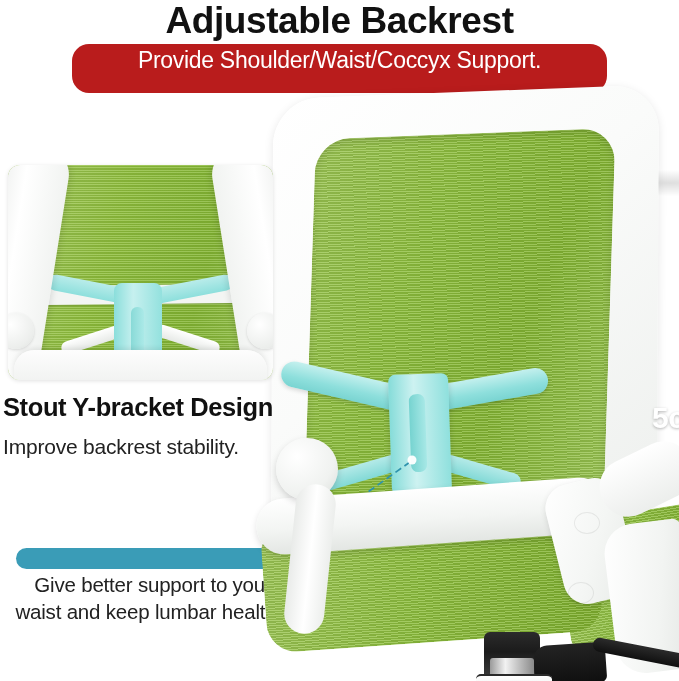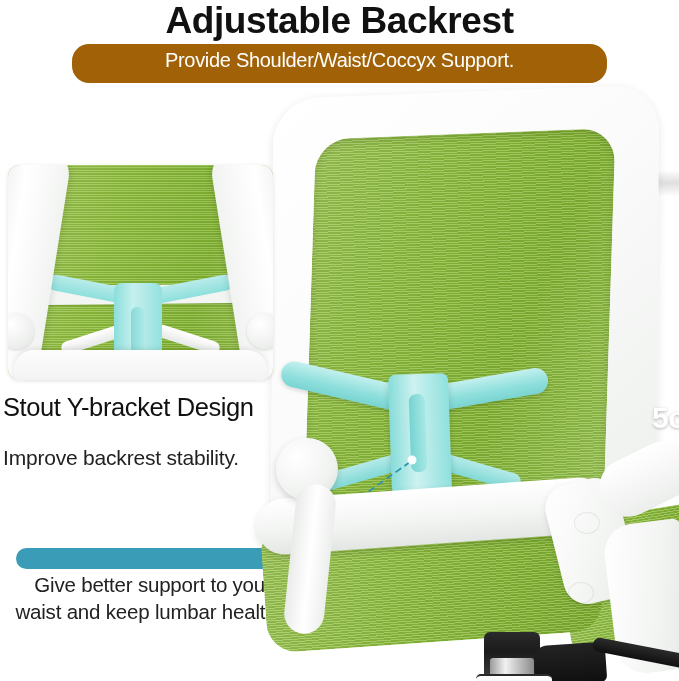--- a/index.html
+++ b/index.html
@@ -32,26 +32,26 @@
     font-weight: bold;
     color: #111111;
     letter-spacing: -0.4px;
     white-space: nowrap;
   }
   .subtitle-pill {
     position: absolute;
     left: 72px;
     top: 44px;
     width: 535px;
-    height: 39px;
+    height: 49px;
     box-sizing: border-box;
     border-radius: 17px;
-    background: #a16207;
+    background: #b91c1c;
     color: #ffffff;
-    font-size: 20px;
+    font-size: 23px;
     line-height: 33px;
     text-align: center;
     letter-spacing: -0.3px;
     white-space: nowrap;
   }
 
   
   .inset {
     position: absolute;
     left: 8px;
@@ -156,29 +156,29 @@
   .inset-knob-l { left: -10px; }
   .inset-knob-r { right: -10px; }
 
   
   .headline-y {
     position: absolute;
     left: 3px;
     top: 392px;
     font-size: 25.5px;
     line-height: 30px;
-    font-weight: normal;
+    font-weight: bold;
     color: #111111;
     letter-spacing: -0.4px;
     white-space: nowrap;
   }
   .sub-y {
     position: absolute;
     left: 3px;
-    top: 445px;
+    top: 434px;
     font-size: 21px;
     line-height: 26px;
     color: #222222;
     letter-spacing: -0.2px;
     white-space: nowrap;
   }
 
   .lumbar-group {
     position: absolute;
     left: 16px;

